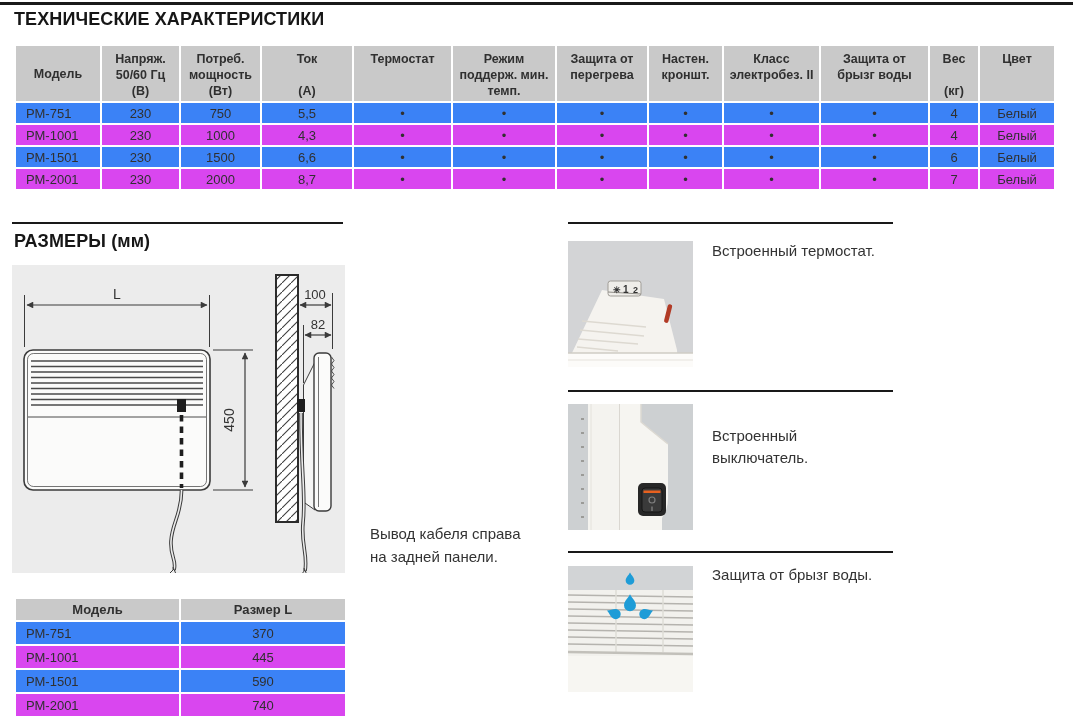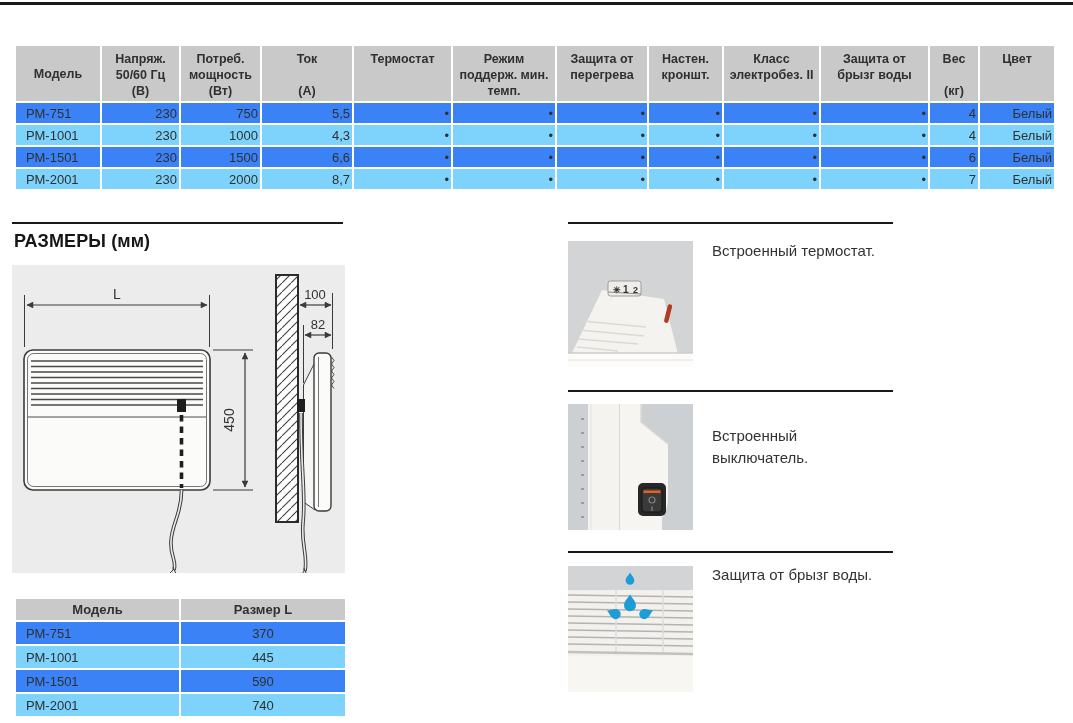--- a/index.html
+++ b/index.html
@@ -15,23 +15,23 @@
   table.spec {
     position:absolute; left:14px; top:44px; width:1042px;
     border-spacing:2px; table-layout:fixed; font-size:13px;
   }
   table.spec th {
     background:#c9c9c9; font-size:12.5px; font-weight:bold; color:#303030;
     vertical-align:top; padding:5px 2px 0 2px; height:50px;
     text-align:center; line-height:1.28; white-space:pre-line;
   }
   table.spec th.vmid { vertical-align:middle; padding-top:0; }
-  table.spec td { height:20px; text-align:right; color:#303030; padding:0 2px; }
+  table.spec td { height:20px; text-align:center; color:#303030; padding:0 2px; }
   tr.light td { background:#3b82f6; }
-  tr.dark  td { background:#7dd3fc; }
+  tr.dark  td { background:#d946ef; }
   td.model { text-align:left !important; padding-left:10px !important; }
   .dot { font-size:13px; }
 
   
   .draw-panel { position:absolute; left:12px; top:265px; width:333px; height:308px; background:#ececec; }
   .note { position:absolute; left:370px; top:522px; font-size:15px; line-height:23px; color:#333333; }
 
   
   table.size {
     position:absolute; left:14px; top:597px; width:327px;
@@ -48,20 +48,21 @@
   .caption { position:absolute; left:712px; width:310px; font-size:15px; line-height:22px; color:#333333; }
 
   svg text { font-family:"Liberation Sans", sans-serif; fill:#333333; }
 </style>
 </head>
 <body>
 
 <div class="page">
 
   <div class="rule" style="left:0;top:2px;width:1073px;height:2.5px;"></div>
+  <div class="sec-title" style="left:14px;top:9px;">ТЕХНИЧЕСКИЕ ХАРАКТЕРИСТИКИ</div>
 
   <table class="spec">
     <colgroup>
       <col style="width:84px">
         <col style="width:77px">
         <col style="width:79px">
         <col style="width:90px">
       <col style="width:97px">
         <col style="width:102px">
         <col style="width:90px">
@@ -231,20 +232,22 @@
       <text x="303" y="34" text-anchor="middle" font-size="13">100</text>
 
       <g stroke="#3b3b3b" stroke-width="1">
         <line x1="291.5" y1="60" x2="291.5" y2="118"></line>
         <line x1="293" y1="70" x2="319" y2="70" stroke-width="1.2" marker-start="url(#arr)" marker-end="url(#arr)"></line>
       </g>
       <text x="306" y="64" text-anchor="middle" font-size="13">82</text>
     </svg>
   </div>
 
+  <div class="note pre">Вывод кабеля справа
+на задней панели.</div>
 
   <table class="size">
     <colgroup>
         <col style="width:163px">
         <col style="width:164px">
       </colgroup>
     <tbody>
         <tr>
       <th>Модель</th>
       <th>Размер L</th>

